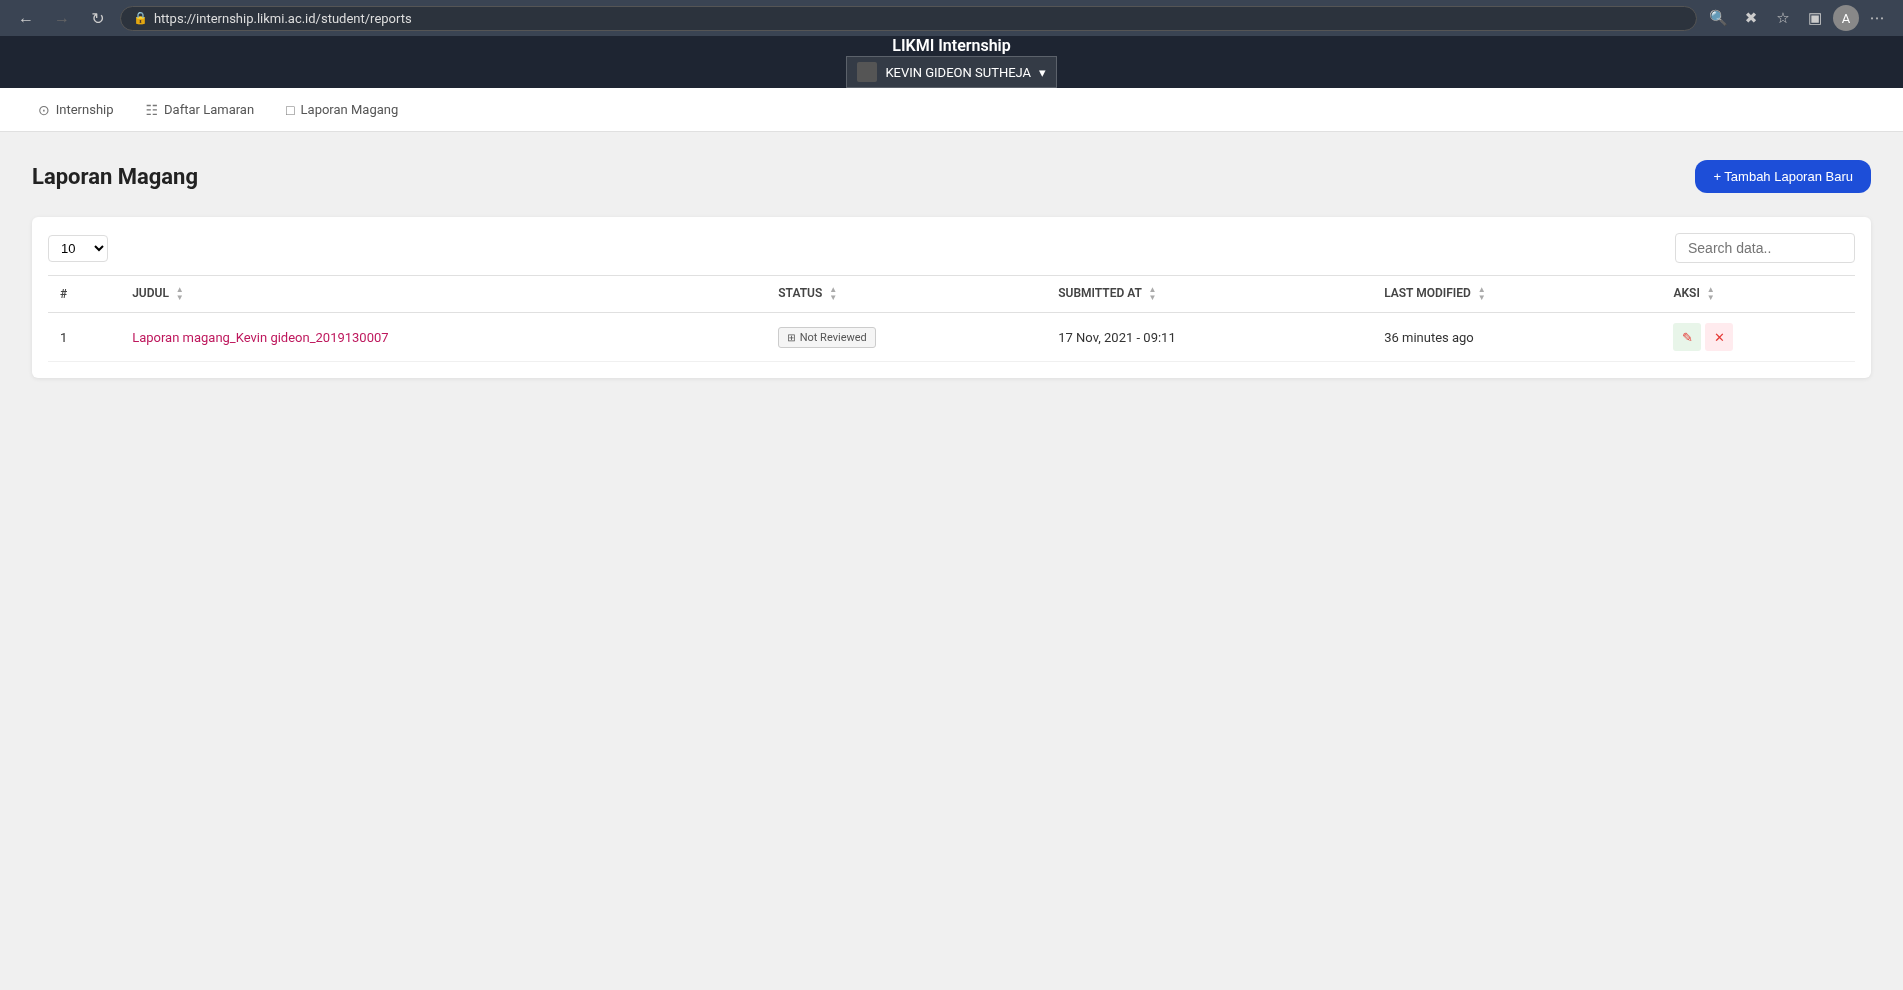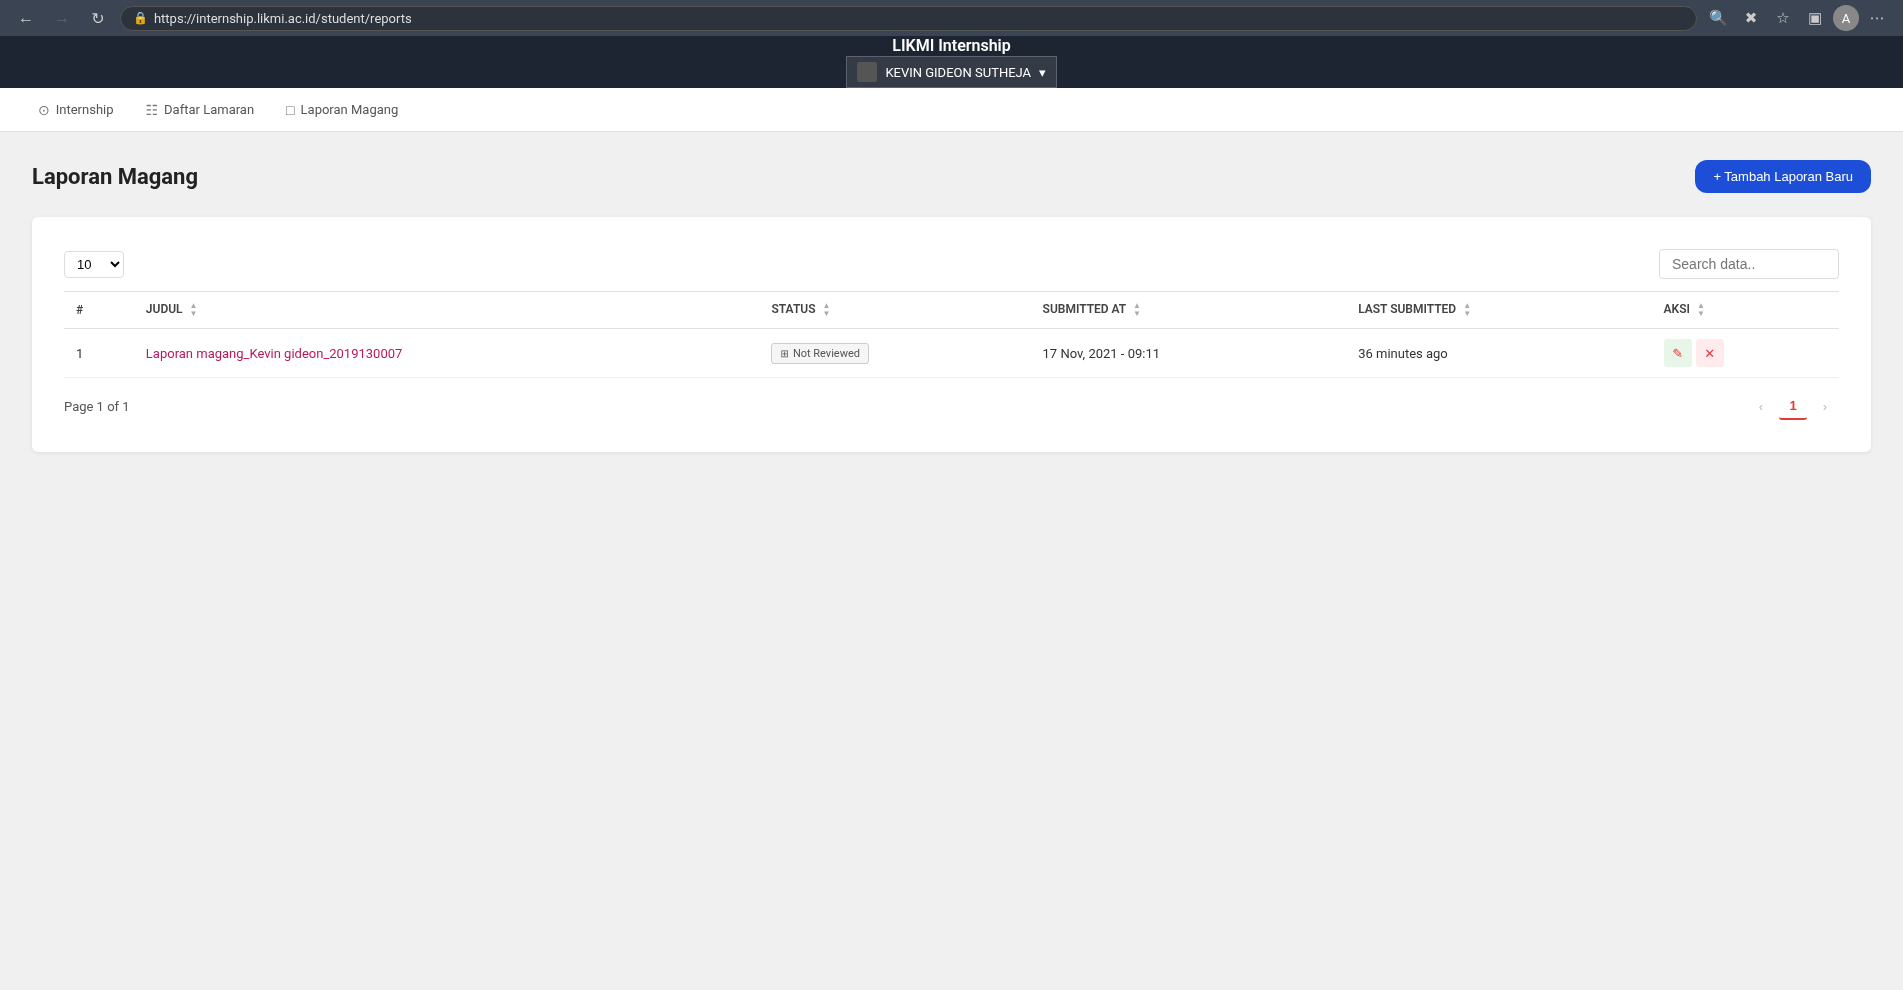--- a/index.html
+++ b/index.html
@@ -158,21 +158,21 @@
       display: flex;
       align-items: center;
       gap: 4px;
     }
 
     
     .table-card {
       background: #fff;
       border-radius: 6px;
       box-shadow: 0 1px 4px rgba(0,0,0,0.08);
-      padding: 32px;
+      padding: 16px;
     }
     .table-controls {
       display: flex;
       align-items: center;
       justify-content: space-between;
       margin-bottom: 12px;
     }
     .per-page-select {
       display: flex;
       align-items: center;
@@ -391,21 +391,21 @@
           </th>
           <th>
             <span>STATUS</span>
             <span class="sort-arrows">▲<br>▼</span>
           </th>
           <th>
             <span>SUBMITTED AT</span>
             <span class="sort-arrows">▲<br>▼</span>
           </th>
           <th>
-            <span>LAST SUBMITTED</span>
+            <span>LAST MODIFIED</span>
             <span class="sort-arrows">▲<br>▼</span>
           </th>
           <th>
             <span>AKSI</span>
             <span class="sort-arrows">▲<br>▼</span>
           </th>
         </tr>
       </thead>
       <tbody id="table-body">
         <tr>
@@ -426,22 +426,14 @@
           <td>
             <div class="action-btns">
               <button class="btn-edit" title="Edit">✎</button>
               <button class="btn-delete" title="Delete">✕</button>
             </div>
           </td>
         </tr>
       </tbody>
     </table>
 
-    <div class="table-footer">
-      <span>Page 1 of 1</span>
-      <div class="pagination">
-        <button class="page-btn disabled">‹</button>
-        <button class="page-btn active">1</button>
-        <button class="page-btn disabled">›</button>
-      </div>
-    </div>
   </div>
 </div>
 
 </body></html>

